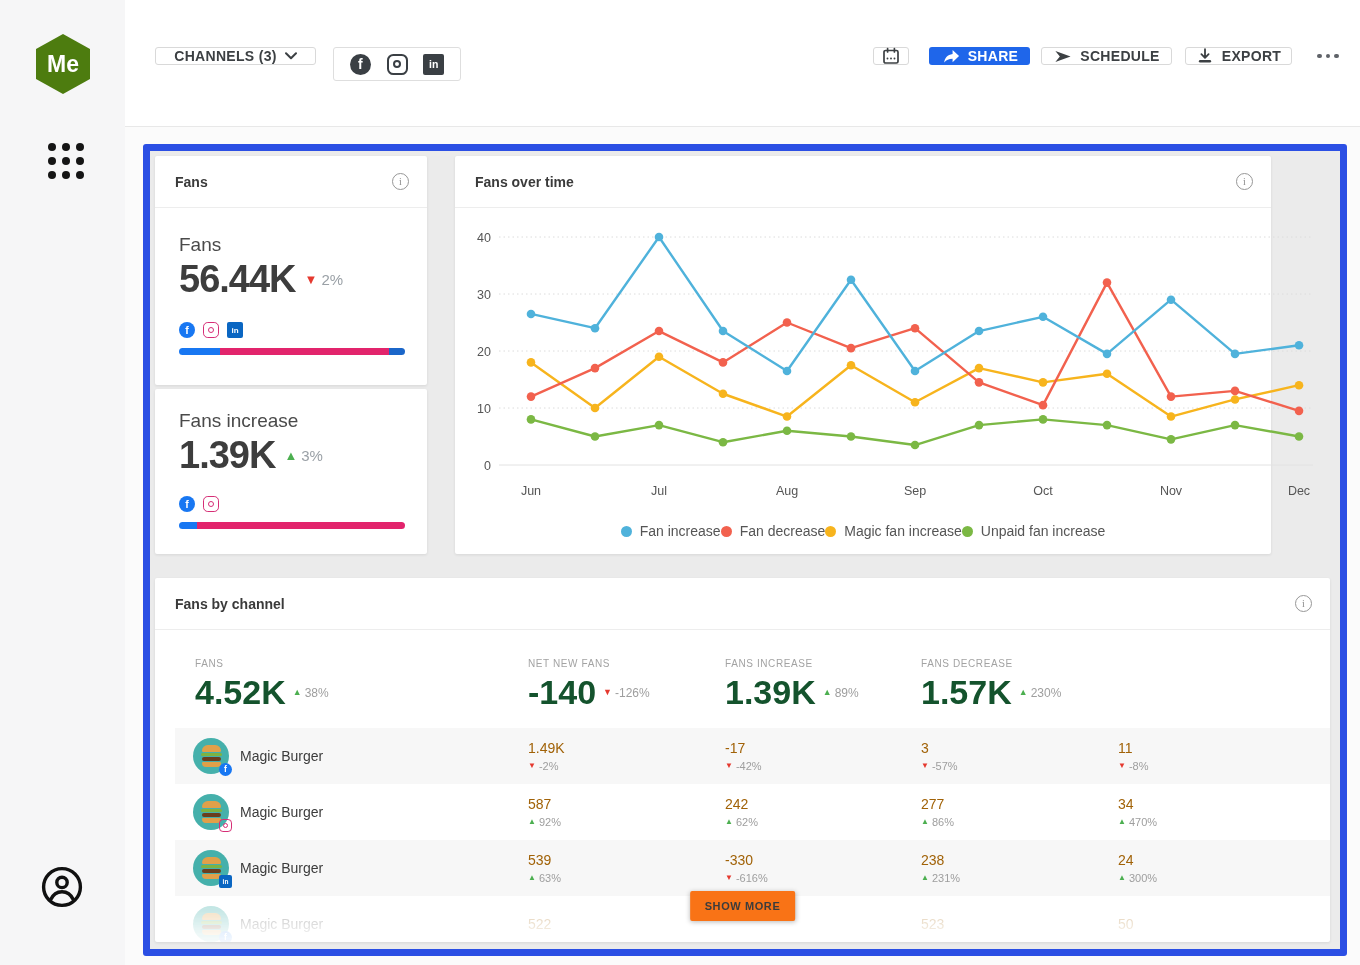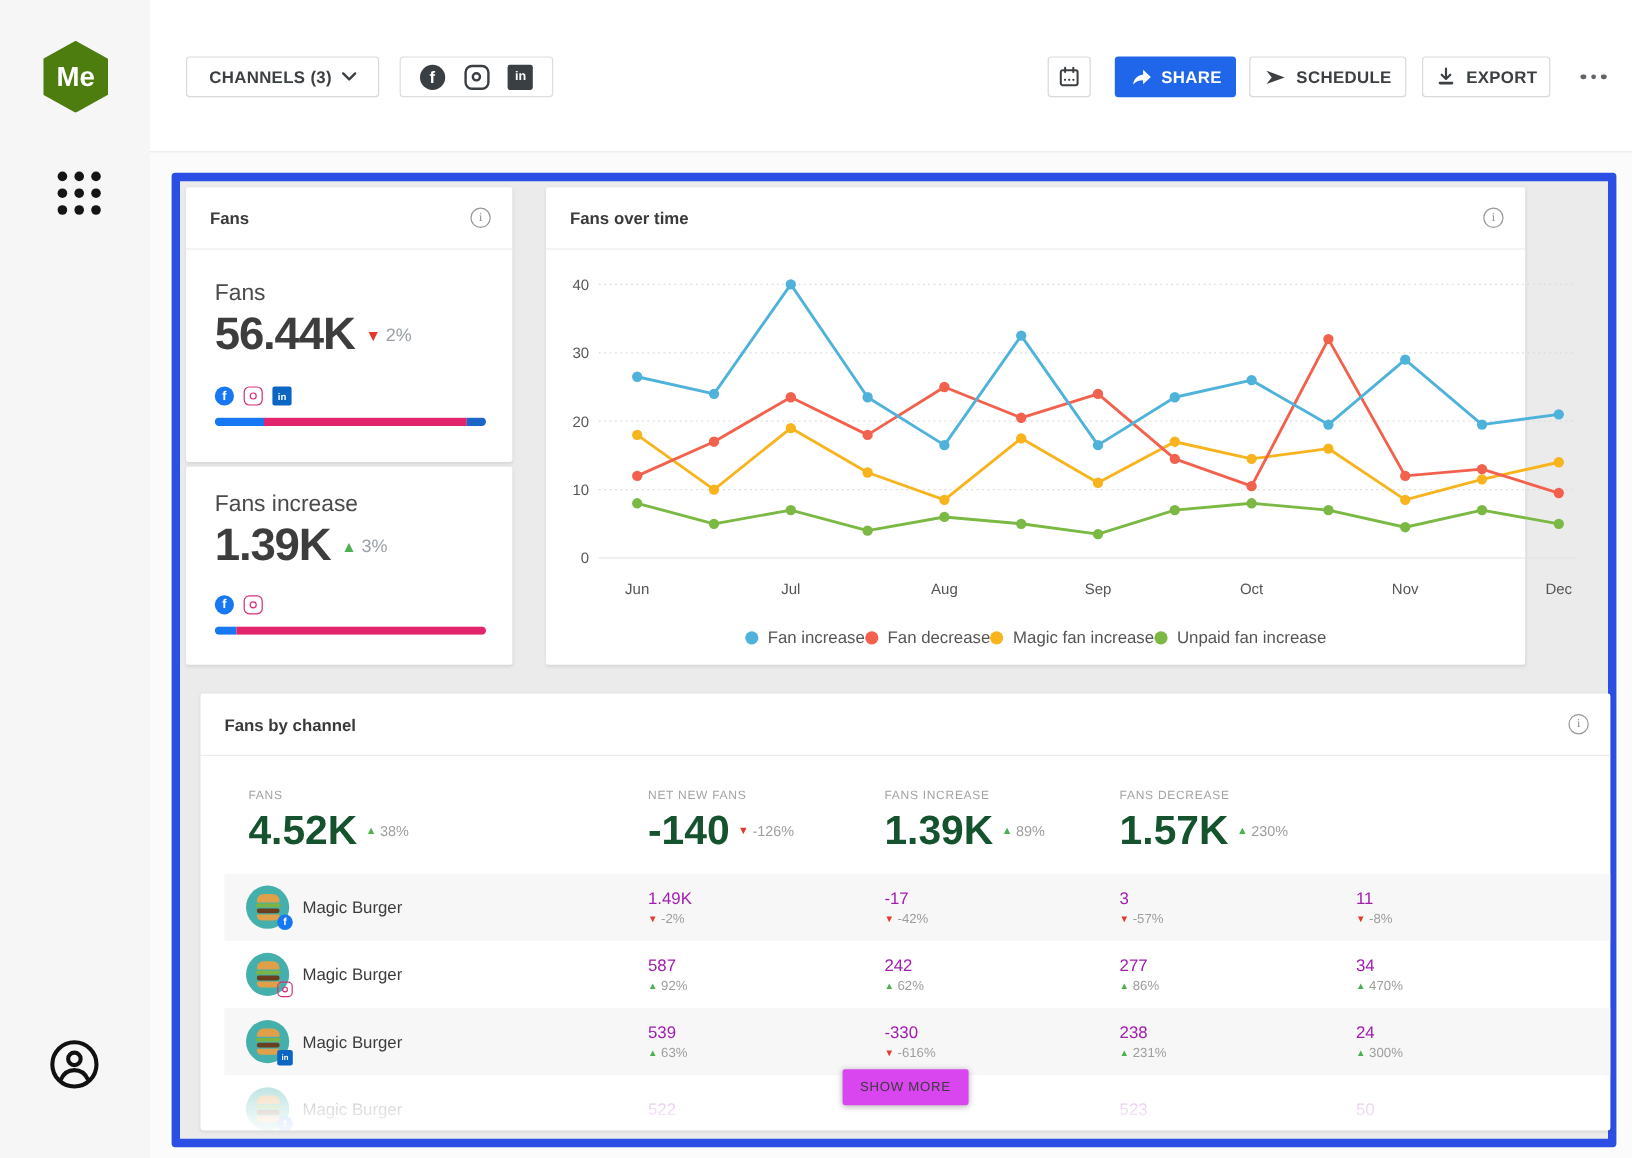--- a/index.html
+++ b/index.html
@@ -13,21 +13,21 @@
   .logo-hex { position:absolute; top:34px; left:36px; width:54px; height:60px;
     clip-path:polygon(50% 0,100% 25%,100% 75%,50% 100%,0 75%,0 25%);
     display:flex; align-items:center; justify-content:center;
     color:#fff; font-size:23px; font-weight:bold; }
   .apps-grid { position:absolute; top:143px; left:48px; display:grid; grid-template-columns:repeat(3,8px); gap:6px; }
   .apps-grid i { width:8px; height:8px; border-radius:50%; background:#151515; }
   .account { position:absolute; bottom:54px; left:38px; width:48px; height:48px; }
 
   
   .topbar { position:absolute; left:125px; top:0; width:1235px; height:127px; background:#fff; border-bottom:1px solid #e8e8e8; z-index:4; }
-  .tb-btn { position:absolute; top:47px; height:34px; display:flex; align-items:center; justify-content:center;
+  .tb-btn { position:absolute; top:47px; height:18px; display:flex; align-items:center; justify-content:center;
     gap:8px; border:1px solid #d9d9d9; border-radius:3px; background:#fff; cursor:pointer;
     font-size:14px; font-weight:bold; color:#3c4043; letter-spacing:.3px; }
   .channels-btn { left:30px; width:161px; }
   .channel-icons { position:absolute; left:208px; top:47px; width:128px; height:34px;
     border:1px solid #dedede; border-radius:3px; background:#fff;
     display:flex; align-items:center; justify-content:space-evenly; }
   .cal-btn { left:748px; width:36px; }
   .share-btn { left:804px; width:101px; border:none; color:#fff; }
   .schedule-btn { left:916px; width:131px; }
   .export-btn { left:1060px; width:107px; }
@@ -67,21 +67,21 @@
 
   
   #chart-card { left:455px; top:156px; width:816px; height:398px; }
   #chart-svg { display:block; }
   .legend { height:46px; display:flex; align-items:center; justify-content:center; }
   .legend-item { display:flex; align-items:center; gap:8px; cursor:pointer; }
   .legend-dot { width:11px; height:11px; border-radius:50%; }
   .legend-label { font-size:14px; color:#555; }
 
   
-  #table-card { left:155px; top:578px; width:1175px; height:364px; overflow:hidden;margin-left:12px; }
+  #table-card { left:155px; top:578px; width:1175px; height:364px; overflow:hidden; }
   .summary-grid { display:grid; grid-template-columns:333px 197px 196px 197px auto; padding:28px 0 0 40px; }
   .col-label { font-size:10px; color:#a3a3a3; letter-spacing:.6px; }
   .summary-val-row { display:flex; align-items:center; gap:7px; margin-top:4px; }
   .summary-val { font-size:34px; font-weight:bold; color:#14532d; }
   .summary-change { display:flex; align-items:center; gap:3px; }
   .summary-change .tri { font-size:9px; line-height:1; }
   .summary-change .pct { font-size:12px; color:#9e9e9e; }
 
   .rows { margin:16px 0 0 20px; }
   .t-row { display:grid; grid-template-columns:335px 197px 196px 197px auto; align-items:center; height:56px; padding-left:18px; }
@@ -91,28 +91,28 @@
     mask-image:linear-gradient(to bottom, rgba(0,0,0,.5) 0%, rgba(0,0,0,.12) 65%, transparent 100%); }
   .chan { display:flex; align-items:center; gap:11px; }
   .avatar { position:relative; width:36px; height:36px; border-radius:50%; background:#45b0ab;
     display:flex; flex-direction:column; align-items:center; justify-content:center; flex:none; }
   .avatar .bun-t { width:19px; height:7px; background:#e0a049; border-radius:9px 9px 2px 2px; }
   .avatar .let  { width:21px; height:2.5px; background:#7cb342; margin-top:1px; border-radius:2px; }
   .avatar .pat  { width:19px; height:4px; background:#6b3e1e; margin-top:1px; border-radius:2px; }
   .avatar .bun-b{ width:19px; height:5px; background:#e0a049; margin-top:1px; border-radius:2px 2px 7px 7px; }
   .avatar .badge { position:absolute; right:-3px; bottom:-2px; }
   .chan-name { font-size:14px; color:#3c3c3c; }
-  .cell-val { font-size:14px; color:#a21caf; }
+  .cell-val { font-size:14px; color:#a16207; }
   .cell-change { display:flex; align-items:center; gap:3px; margin-top:4px; }
   .cell-change .tri { font-size:8px; line-height:1; }
   .cell-change .pct { font-size:11px; color:#9e9e9e; }
 
   .show-more { position:absolute; left:50%; top:313px; transform:translateX(-50%);
-    background:#d946ef; border:none; border-radius:2px; box-shadow:0 1px 5px rgba(0,0,0,.28);
-    padding:9px 15px; font-size:11px; font-weight:normal; letter-spacing:.6px; color:#3c3c3c;
+    background:#f97316; border:none; border-radius:2px; box-shadow:0 1px 5px rgba(0,0,0,.28);
+    padding:9px 15px; font-size:11px; font-weight:bold; letter-spacing:.6px; color:#3c3c3c;
     font-family:"Liberation Sans", sans-serif; cursor:pointer; z-index:3; }
 </style>
 </head>
 <body>
 
 <div id="app">
 
   <div class="sidebar">
     <div class="logo-hex" id="logo" style="background: #4d7c0f;">
       <span>Me</span>

